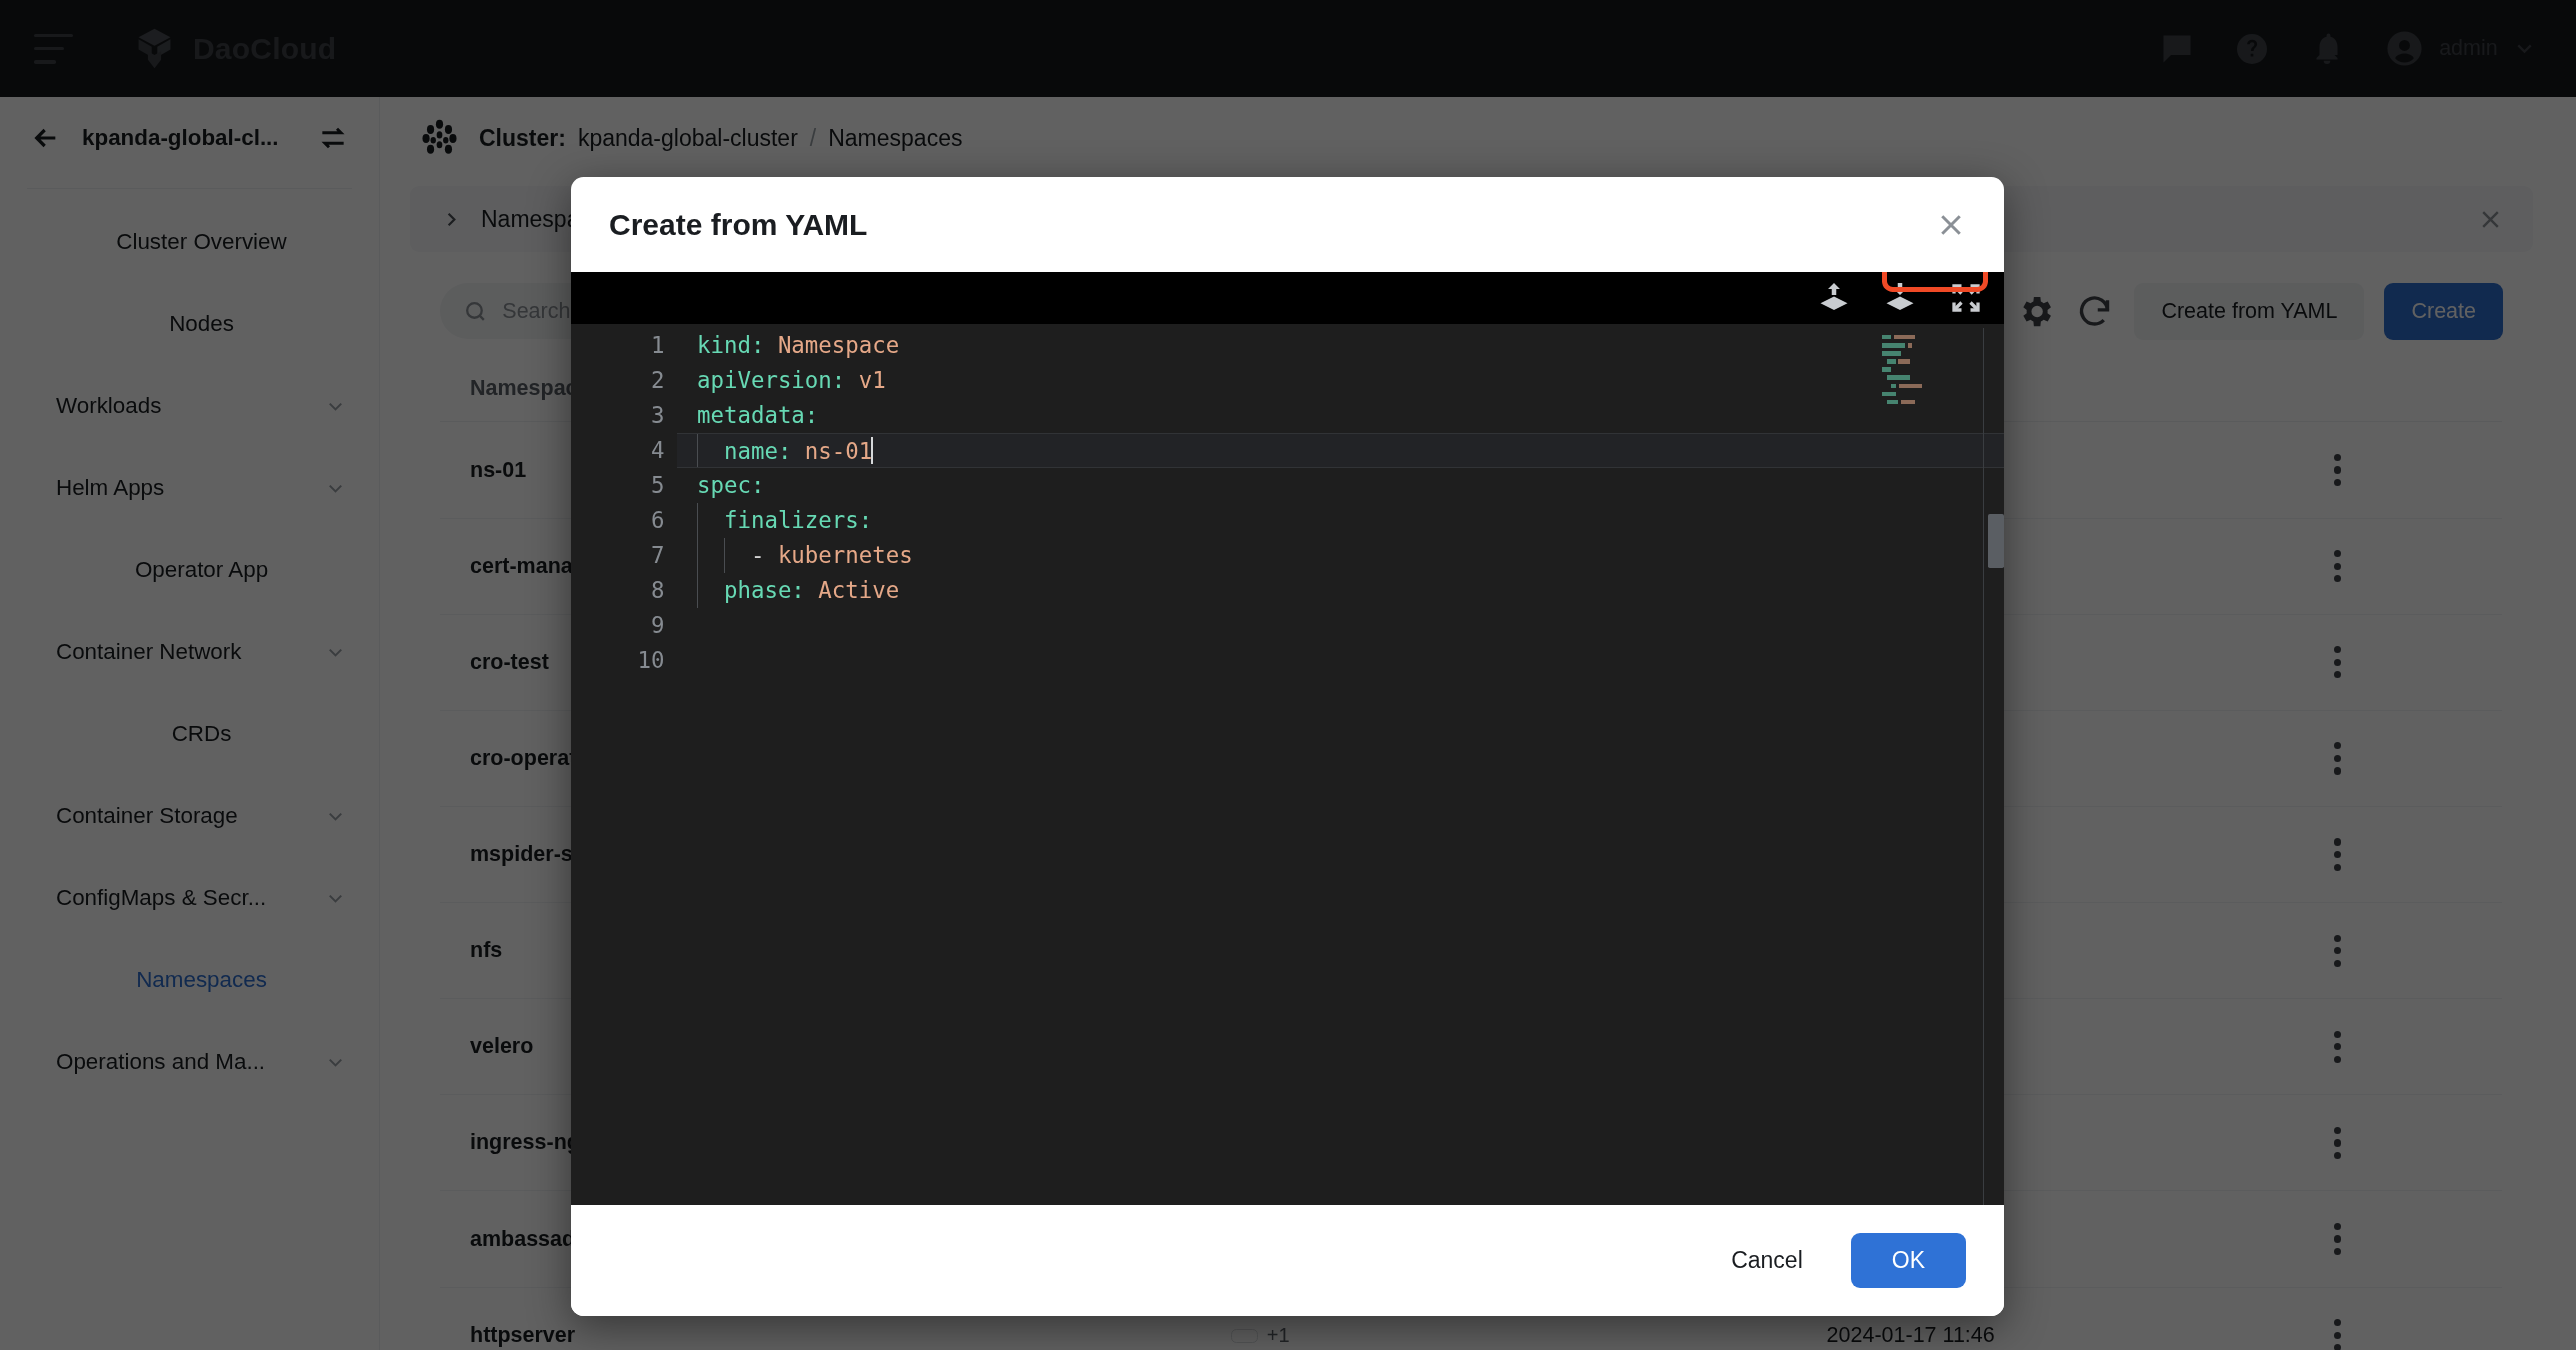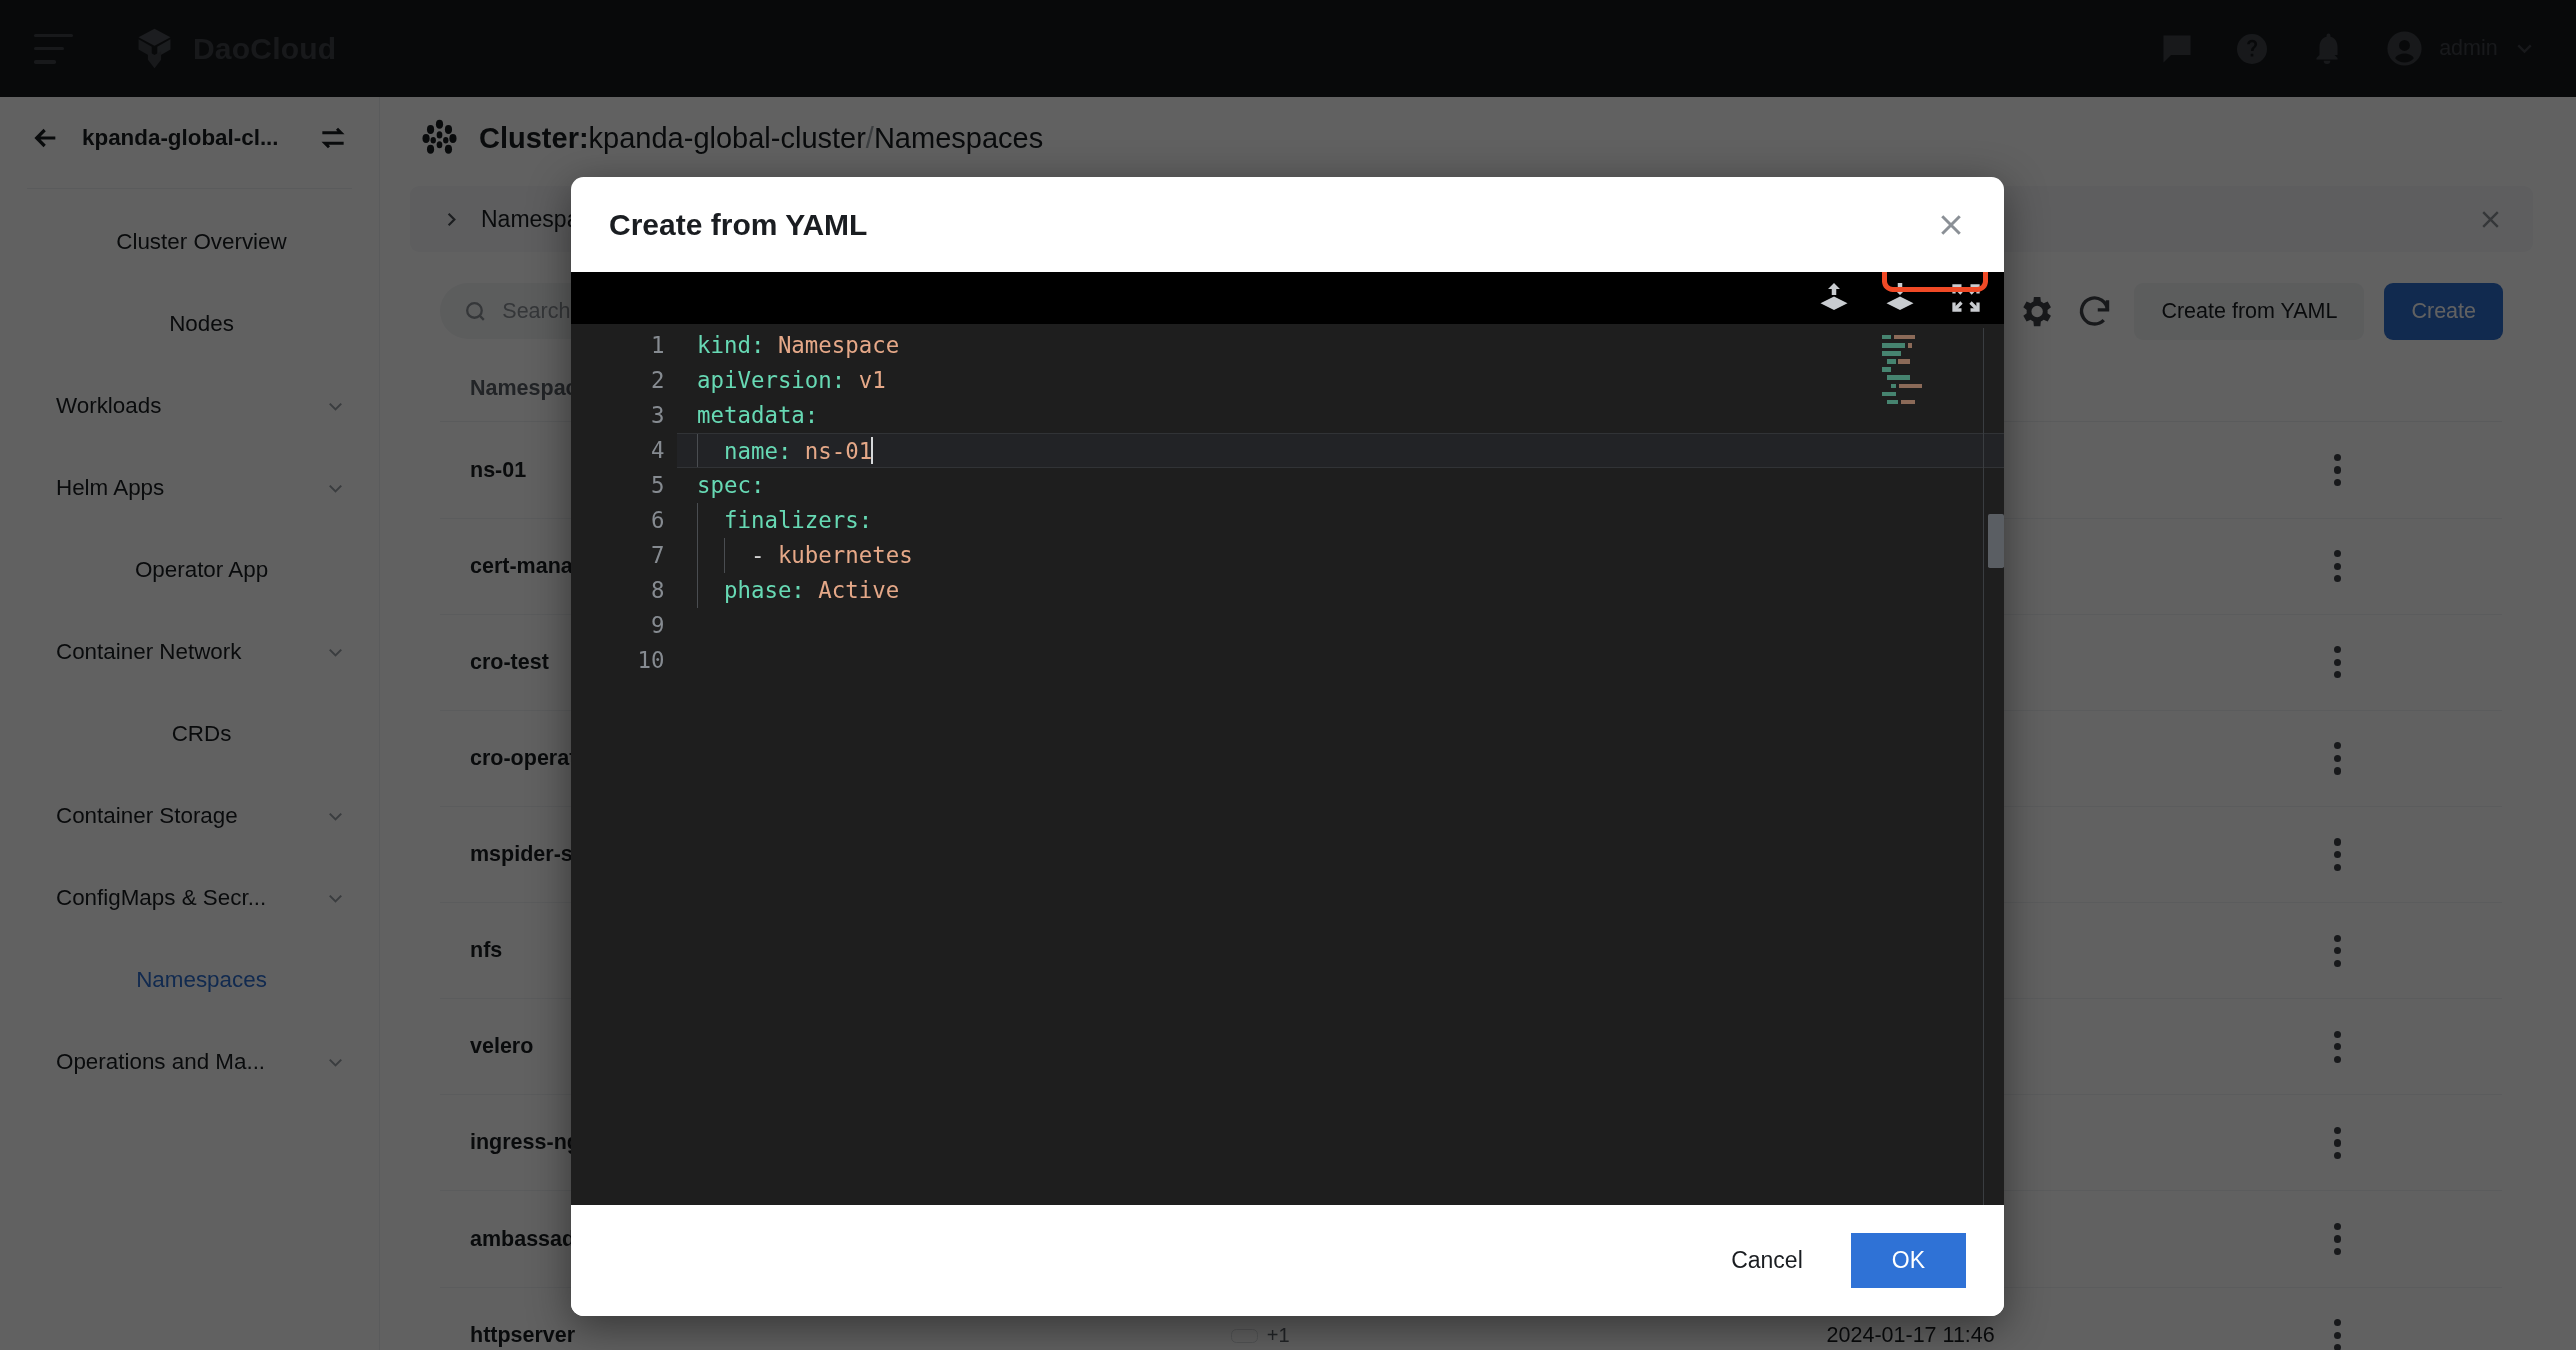--- a/index.html
+++ b/index.html
@@ -49,21 +49,21 @@
     height: 82px; display:flex; align-items:center; padding: 0 32px 0 56px;
     font-size: 22.4px; color:#1a1d21; cursor:pointer;justify-content:center;
   }
   .nav-item.active { color:#2f6fd0; }
   .nav-item .chev { margin-left:auto; width:23px; height:23px; color:#9aa0a6; }
 
   
   .main { flex:1; height:1254px; background:#fff; padding: 0; position:relative; }
   .breadcrumb { height:82px; display:flex; align-items:center; padding-left: 38px; gap: 18px; }
   .bc-icon { width:43px; height:43px; flex:0 0 43px; }
-  .bc-text { font-size:29px; color:#1a1d21; display:flex; align-items:center; gap:0; }
+  .bc-text { font-size:23px; color:#1a1d21; display:flex; align-items:center; gap:12px; }
   .bc-label { font-weight:700; }
   .bc-sep { color:#9aa0a6; }
 
   .panel { margin: 7.2px 43px 0 30px; background:#fff; border-radius:9px; }
   .panel-head {
     height: 66px; display:flex; align-items:center; padding: 0 30px; gap:18px;
     background:#f6f7f9; border-radius:9px; margin-bottom: 14.3px;
   }
   .panel-chev { width:23px; height:23px; color:#4a4f55; }
   .panel-title { font-size:23px; color:#1a1d21; }
@@ -191,21 +191,21 @@
 
   .modal-foot {
     height: 111px; flex:0 0 111px; display:flex; align-items:center;
     justify-content:flex-end; padding: 8px 38px; gap: 30px; background:#fff;
   }
   .btn-cancel {
     background:transparent; border:none; font-size:23px; color:#1a1d21; cursor:pointer;
     padding: 14.3px 18px; font-family:"Liberation Sans", sans-serif;
   }
   .btn-ok {
-    background:#2f72d6; color:#fff; border:none; border-radius:0;
+    background:#2f72d6; color:#fff; border:none; border-radius:9px;
     font-size:23px; padding: 14.3px 41px; cursor:pointer;
     font-family:"Liberation Sans", sans-serif;
   }
 </style>
 </head>
 <body>
 
 <div id="app">
 
   <div id="bg-layer">

